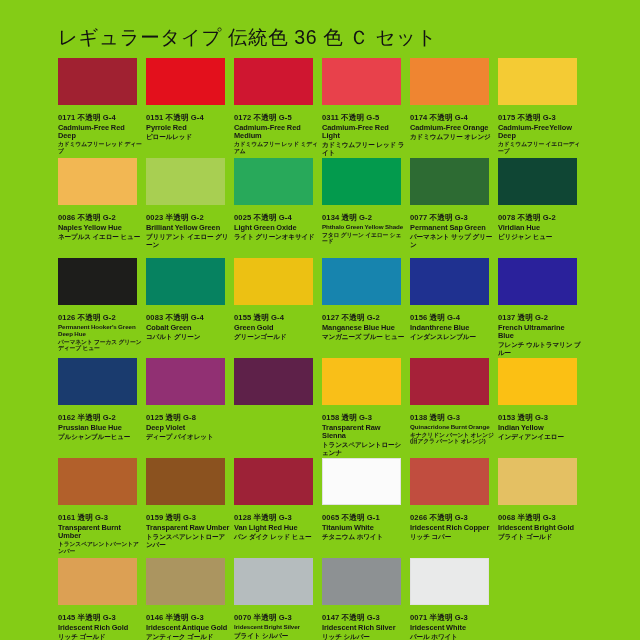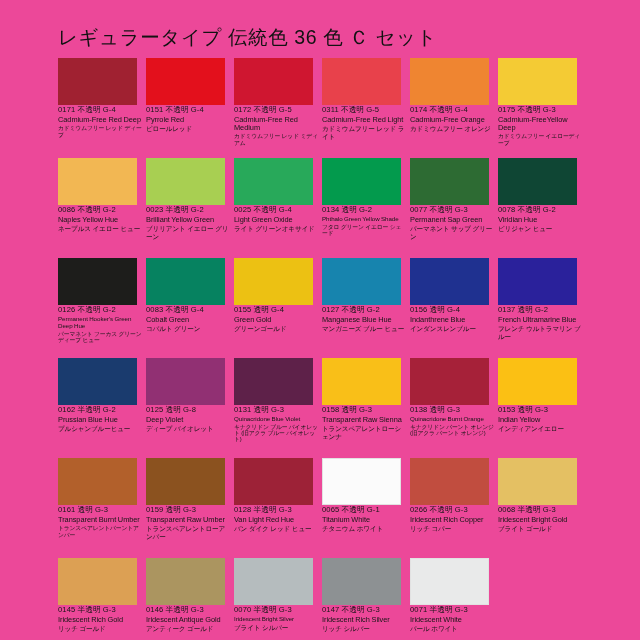--- a/index.html
+++ b/index.html
@@ -11,21 +11,21 @@
     width: 640px;
     height: 640px;
     font-family: "Liberation Sans", "DejaVu Sans", sans-serif;
     color: #1a1a1a;
     overflow: hidden;
   }
   .page {
     position: relative;
     width: 640px;
     height: 640px;
-    background: #ec4899;
+    background: #84cc16;
     box-sizing: border-box;
   }
   .page-title {
     position: absolute;
     left: 58px;
     top: 24px;
     font-size: 19.5px;
     letter-spacing: 0.6px;
     color: #121212;
     white-space: nowrap;
@@ -51,22 +51,23 @@
   .swatch {
     width: 79px;
     height: 47px;
     box-sizing: border-box;
     background-clip: padding-box;
   }
   .swatch.bordered {
     border: 1px solid #e2e2e2;
   }
   .meta {
-    margin-top: 1px;
+    margin-top: 9px;
     line-height: 1.12;
+    font-weight: bold;
   }
   .code-line {
     font-size: 7.6px;
     color: #161616;
     letter-spacing: 0.1px;
     white-space: nowrap;
   }
   .en-name {
     font-size: 7.4px;
     color: #161616;
@@ -256,25 +257,20 @@
       <div class="cell">
         <div class="swatch" style="background: rgb(145, 48, 115);"></div>
         <div class="meta">
           <div class="code-line">0125 透明 G-8</div>
           <div class="en-name">Deep Violet</div>
           <div class="jp-name">ディープ バイオレット</div>
         </div>
       </div>
       <div class="cell">
         <div class="swatch" style="background: rgb(94, 33, 73);"></div>
-        <div class="meta">
-          <div class="code-line">0131 透明 G-3</div>
-          <div class="en-name tiny">Quinacridone Blue Violet</div>
-          <div class="jp-name tiny">キナクリドン ブルー バイオレット (旧アクラ ブルー バイオレット)</div>
-        </div>
       </div>
       <div class="cell">
         <div class="swatch" style="background: rgb(249, 191, 24);"></div>
         <div class="meta">
           <div class="code-line">0158 透明 G-3</div>
           <div class="en-name">Transparent Raw Sienna</div>
           <div class="jp-name">トランスペアレントローシェンナ</div>
         </div>
       </div>
       <div class="cell">

